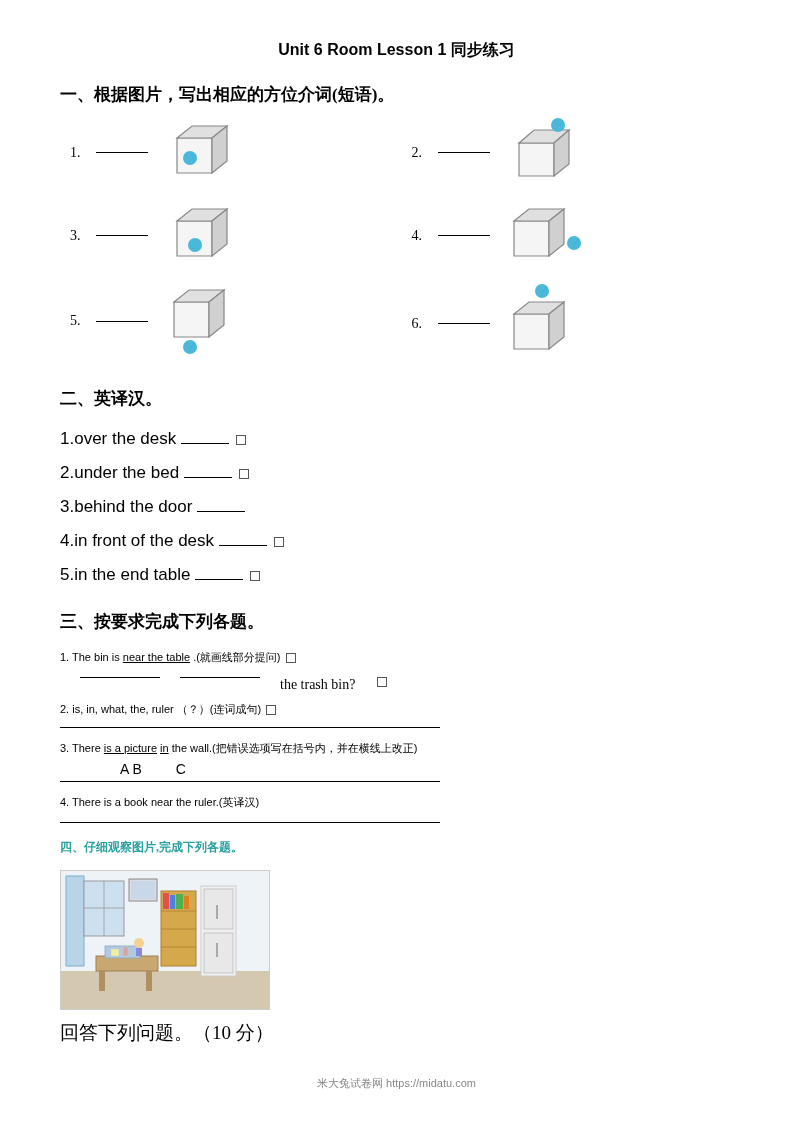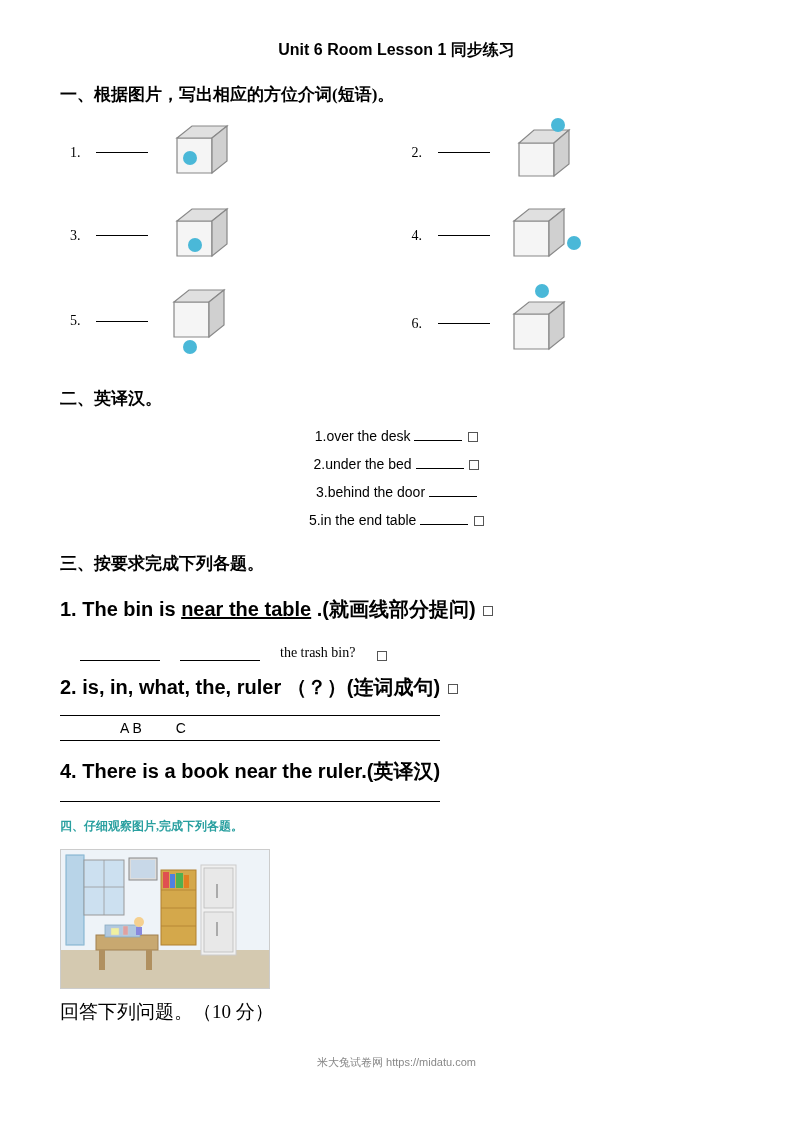--- a/index.html
+++ b/index.html
@@ -57,47 +57,45 @@
       margin-right: 6px;
     }
     .cube-svg-wrap {
       display: inline-block;
     }
     
     .section2 {
       margin-bottom: 18px;
     }
     .section2 p {
-      font-size: 14px;
+      font-size: 17px;
       line-height: 2;
       font-family: Arial, "SimSun", sans-serif;
-      text-align: center;
     }
     .trans-blank {
       border-bottom: 1px solid #000;
       display: inline-block;
       width: 48px;
     }
     .small-square {
       display: inline-block;
       width: 10px;
       height: 10px;
       border: 1px solid #555;
       margin-left: 2px;
       vertical-align: middle;
     }
     
     .section3 {
       margin-bottom: 16px;
     }
     .section3 p {
-      font-size: 20px;
+      font-size: 11px;
       line-height: 2.2;
       font-family: Arial, "SimSun", sans-serif;
-      font-weight: bold;
     }
     .underline-text {
       text-decoration: underline;
     }
     .answer-line-short {
       border-bottom: 1px solid #000;
       display: inline-block;
       width: 80px;
     }
     .answer-line-long {
@@ -132,22 +130,22 @@
     .footer-text {
       text-align: center;
       color: #888;
       font-size: 11px;
       margin-top: 30px;
       font-family: Arial, sans-serif;
     }
     .answer-row {
       display: flex;
       gap: 20px;
-      align-items: flex-end;
-      margin-top: 14px;
+      align-items: flex-start;
+      margin-top: 8px;
     }
     .ab-row {
       display: flex;
       gap: 16px;
       margin-left: 60px;
       align-items: center;
       font-family: Arial, sans-serif;
       font-size: 14px;
     }
   </style>
@@ -263,20 +261,25 @@
   <p>
     <span>2.under the bed</span>
     <span class="trans-blank"></span>
     <span class="small-square"></span>
   </p>
   <p>
     <span>3.behind the door</span>
     <span class="trans-blank"></span>
   </p>
   <p>
+    <span>4.in front of the desk</span>
+    <span class="trans-blank"></span>
+    <span class="small-square"></span>
+  </p>
+  <p>
     <span>5.in the end table</span>
     <span class="trans-blank"></span>
     <span class="small-square"></span>
   </p>
 </div>
 
 <div class="section-header">三、按要求完成下列各题。</div>
 <div class="section3">
 
   <p>
@@ -291,20 +294,27 @@
     <span>the trash bin?</span>
     <span class="small-square"></span>
   </div>
 
   <p style="margin-top:2px;">
     <span>2. is, in, what, the, ruler （？）(连词成句)</span>
     <span class="small-square"></span>
   </p>
   <div class="answer-line-long"></div>
 
+  <p style="margin-top:8px;">
+    <span>3. There </span>
+    <span class="underline-text">is a picture</span>
+    <span> </span>
+    <span class="underline-text">in</span>
+    <span> the wall.(把错误选项写在括号内，并在横线上改正)</span>
+  </p>
   <div style="display:flex; align-items:flex-end; gap:20px; margin-left:0; margin-bottom:4px;">
     <div class="ab-row">
       <span>A B</span>
       <span style="margin-left:18px;">C</span>
     </div>
   </div>
   <div class="answer-line-full"></div>
 
   <p style="margin-top:6px;">
     <span>4. There is a book near the ruler.(英译汉)</span>

